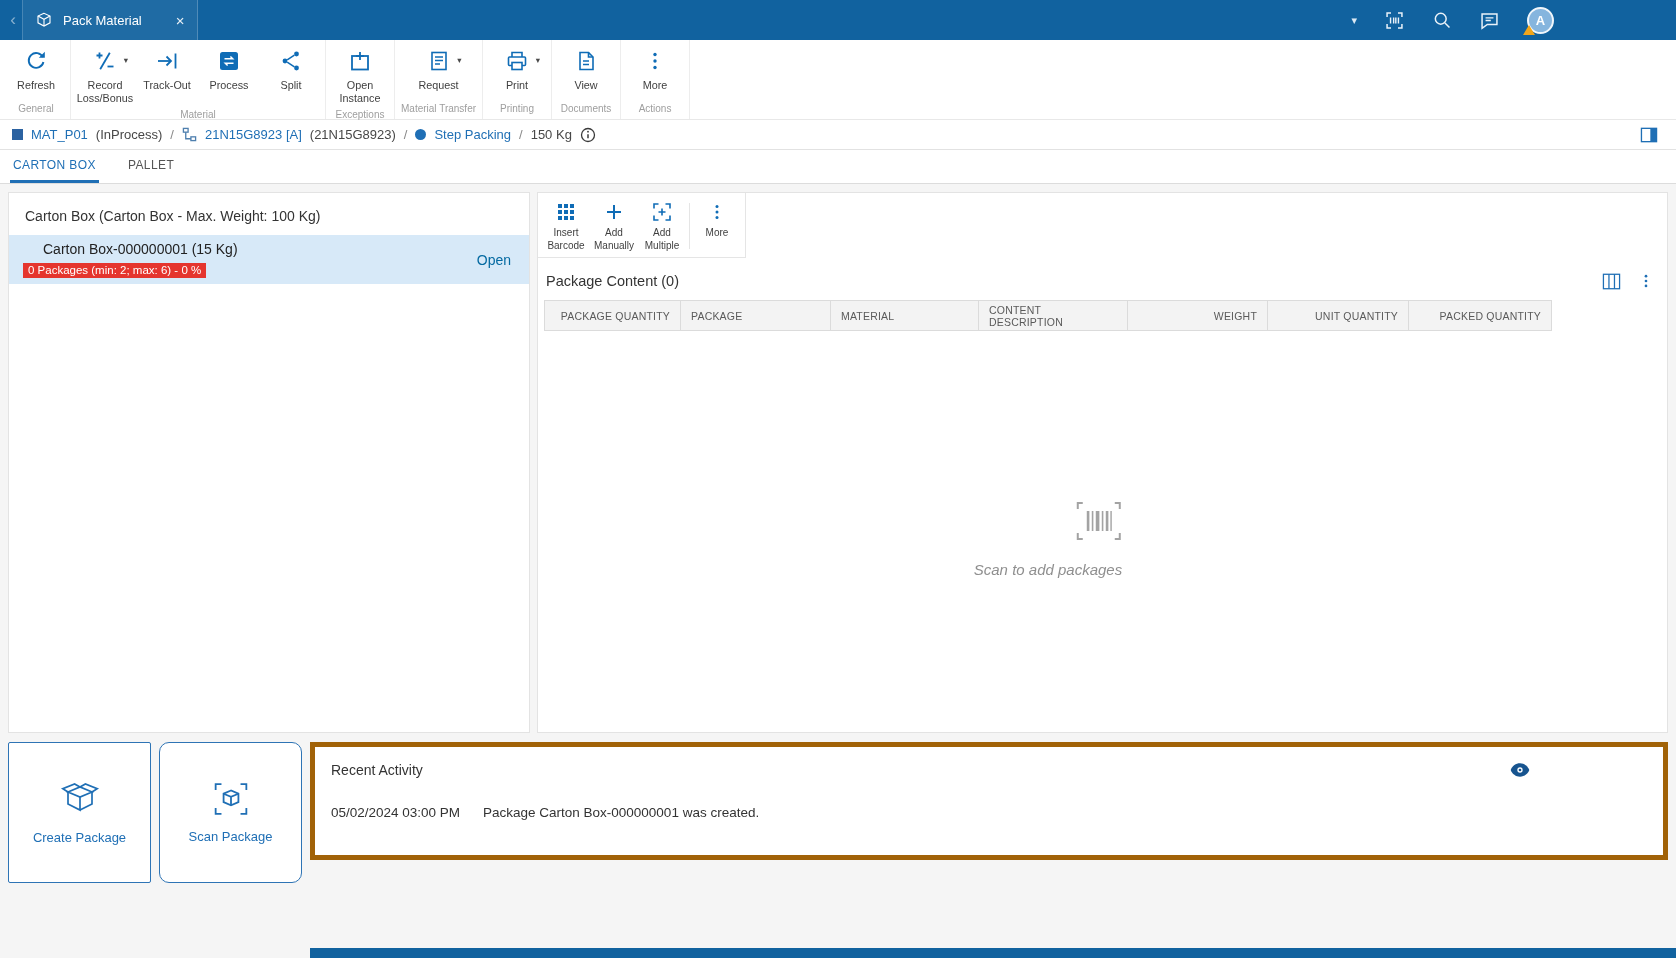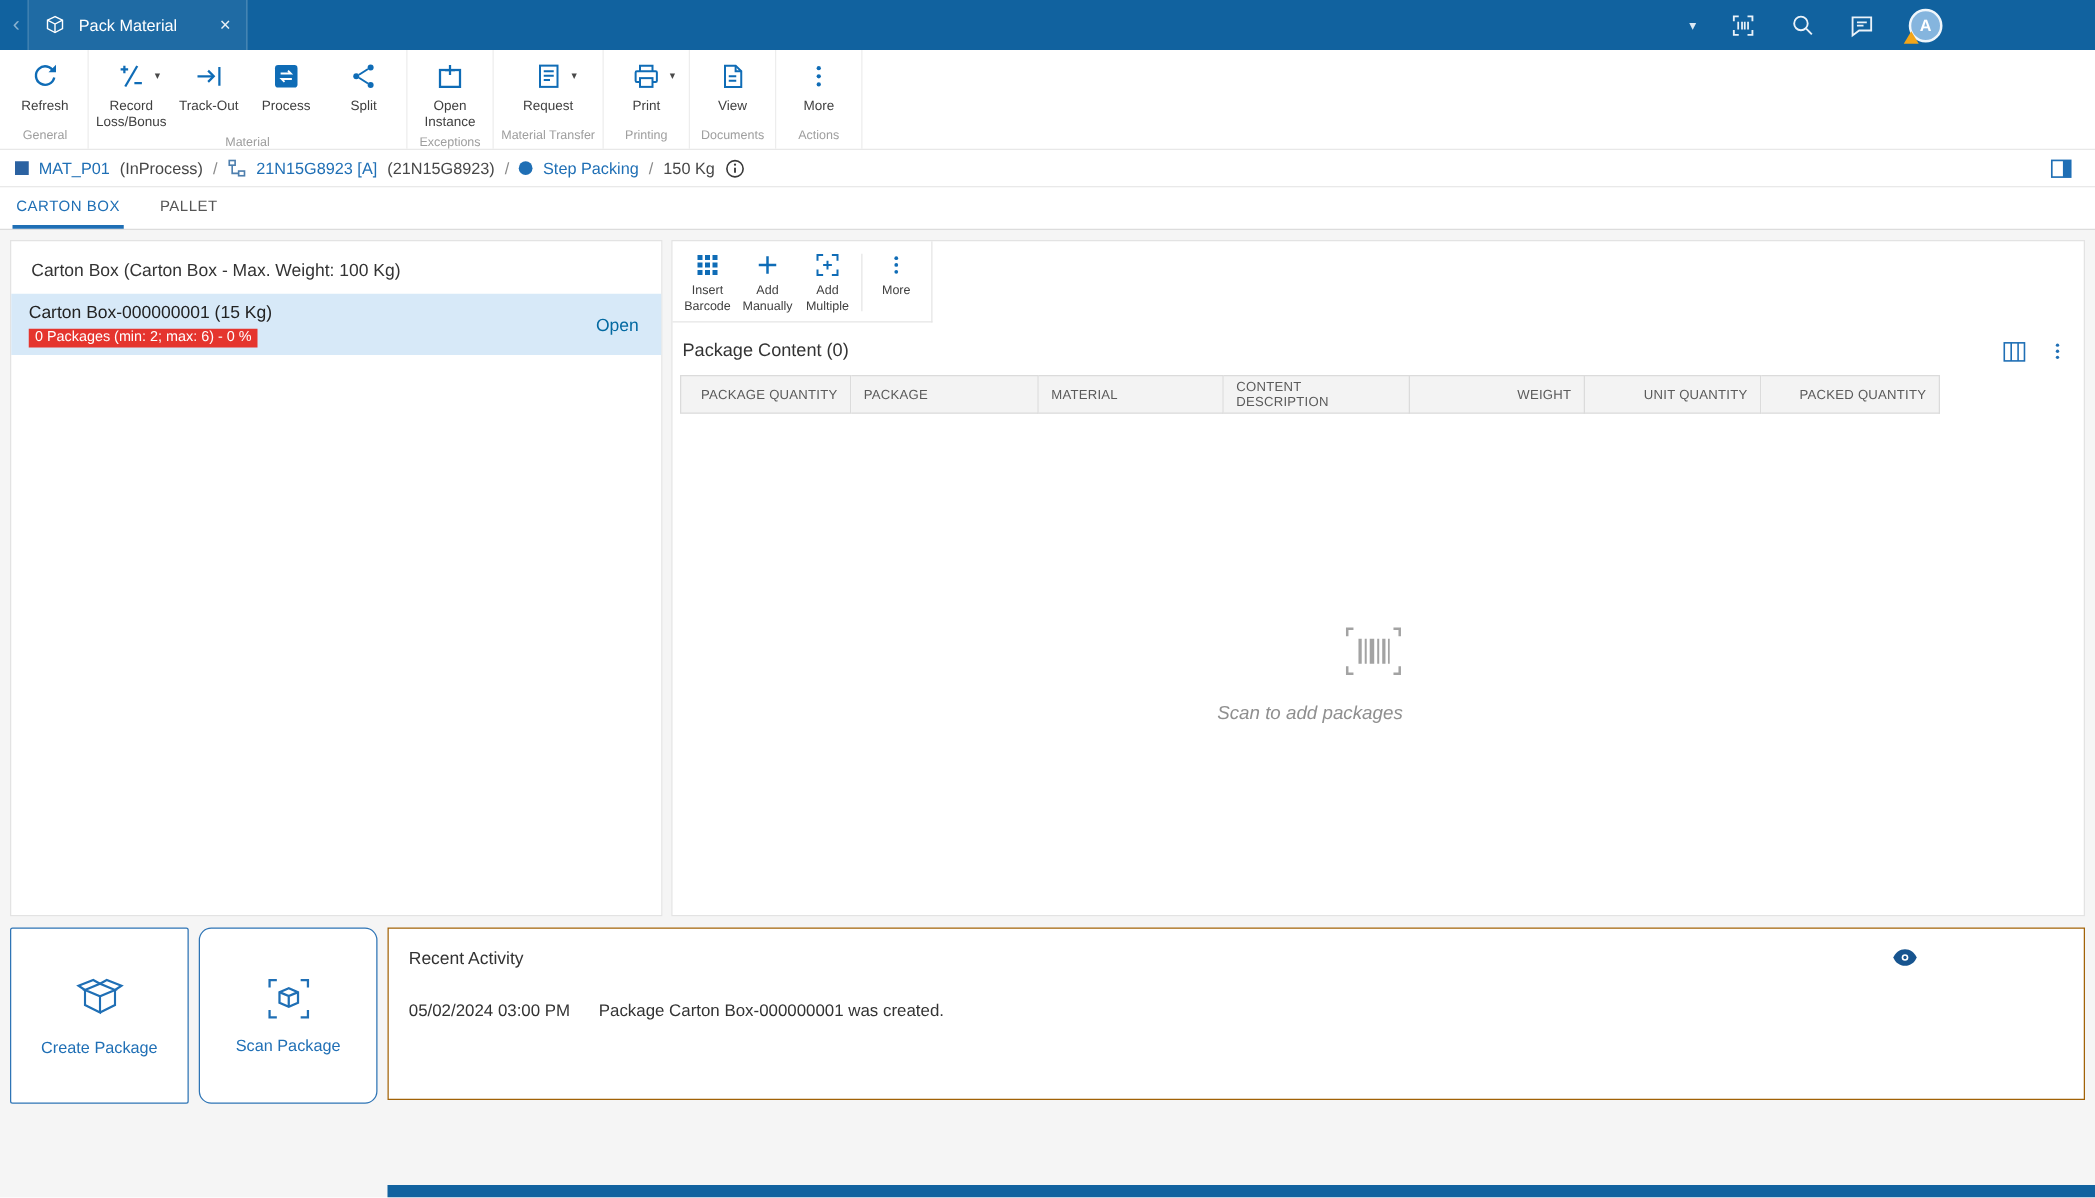--- a/index.html
+++ b/index.html
@@ -53,21 +53,21 @@
 
   
   .content { position:relative; height:774px; background:#F5F5F5; }
   .panel { position:absolute; background:#fff; border:1px solid #E3E3E3; }
   .left-panel { left:8px; top:8px; width:522px; height:541px; }
   .right-panel { left:537px; top:8px; width:1131px; height:541px; }
 
   .left-title { padding:15px 16px 11px; font-size:14px; color:#333; }
   .carton-item { background:#D7E9F8; display:flex; align-items:center; padding:6px 18px 6px 14px; cursor:pointer; }
   .ci-main { flex:1; }
-  .ci-name { font-size:14px; color:#222; margin-bottom:3px; }
+  .ci-name { font-size:14px; color:#222; margin-bottom:3px;margin-left:20px; }
   .ci-badge { display:inline-block; background:#E5352E; color:#fff; font-size:11.5px; padding:1.5px 5px; }
   .ci-status { font-size:14px; color:#0369a1; }
 
   .ct { display:inline-flex; align-items:stretch; border-right:1px solid #E5E5E5; border-bottom:1px solid #E5E5E5; padding:7px 4px 5px; }
   .ctbtn { width:48px; display:flex; flex-direction:column; align-items:center; cursor:pointer; }
   .cticon { height:24px; display:flex; align-items:center; color:#0F6CB6; }
   .ctlabel { font-size:10px; color:#3F3F3F; text-align:center; line-height:1.25; margin-top:3px; }
   .ctsep { width:1px; background:#E5E5E5; margin:3px 3px; }
 
   .pc-head { display:flex; align-items:center; margin:14px 12px 0 8px;gap:40px; }
@@ -85,21 +85,21 @@
   .empty { position:absolute; left:510px; top:308px; transform:translateX(-50%); text-align:right; color:#A3A3A3; }
   .empty svg { display:inline-block; }
   .empty-text { font-style:italic; font-size:15px; color:#8F8F8F; margin-top:16px; white-space:nowrap; }
 
   .action-card { position:absolute; top:558px; width:143px; height:141px; background:#fff; border:1px solid #2E74B5;
                  border-radius:2px; display:flex; flex-direction:column; align-items:center; justify-content:center;
                  gap:13px; color:#1F6FB5; cursor:pointer; }
   .action-card.create { left:8px; } .action-card.scan { left:159px;border-radius:10px; }
   .action-label { font-size:13px; }
 
-  .activity { position:absolute; left:310px; top:558px; width:1358px; height:138px; background:#fff; border:1px solid #a16207; }
+  .activity { position:absolute; left:310px; top:558px; width:1358px; height:118px; background:#fff; border:5px solid #a16207; }
   .act-head { display:flex; align-items:center; padding:15px 16px 0; }
   .act-title { font-size:14px; color:#333; }
   .act-eye { margin-left:auto; margin-right:117px; color:#17548F; display:flex; cursor:pointer; }
   .act-row { display:flex; padding:27px 16px 0; font-size:13.5px; color:#333; }
   .act-ts { width:152px; flex:0 0 auto; }
 
   .footer-strip { position:absolute; left:310px; right:0; bottom:0; height:10px; background:#11629F; }
 </style>
 </head>
 <body>

